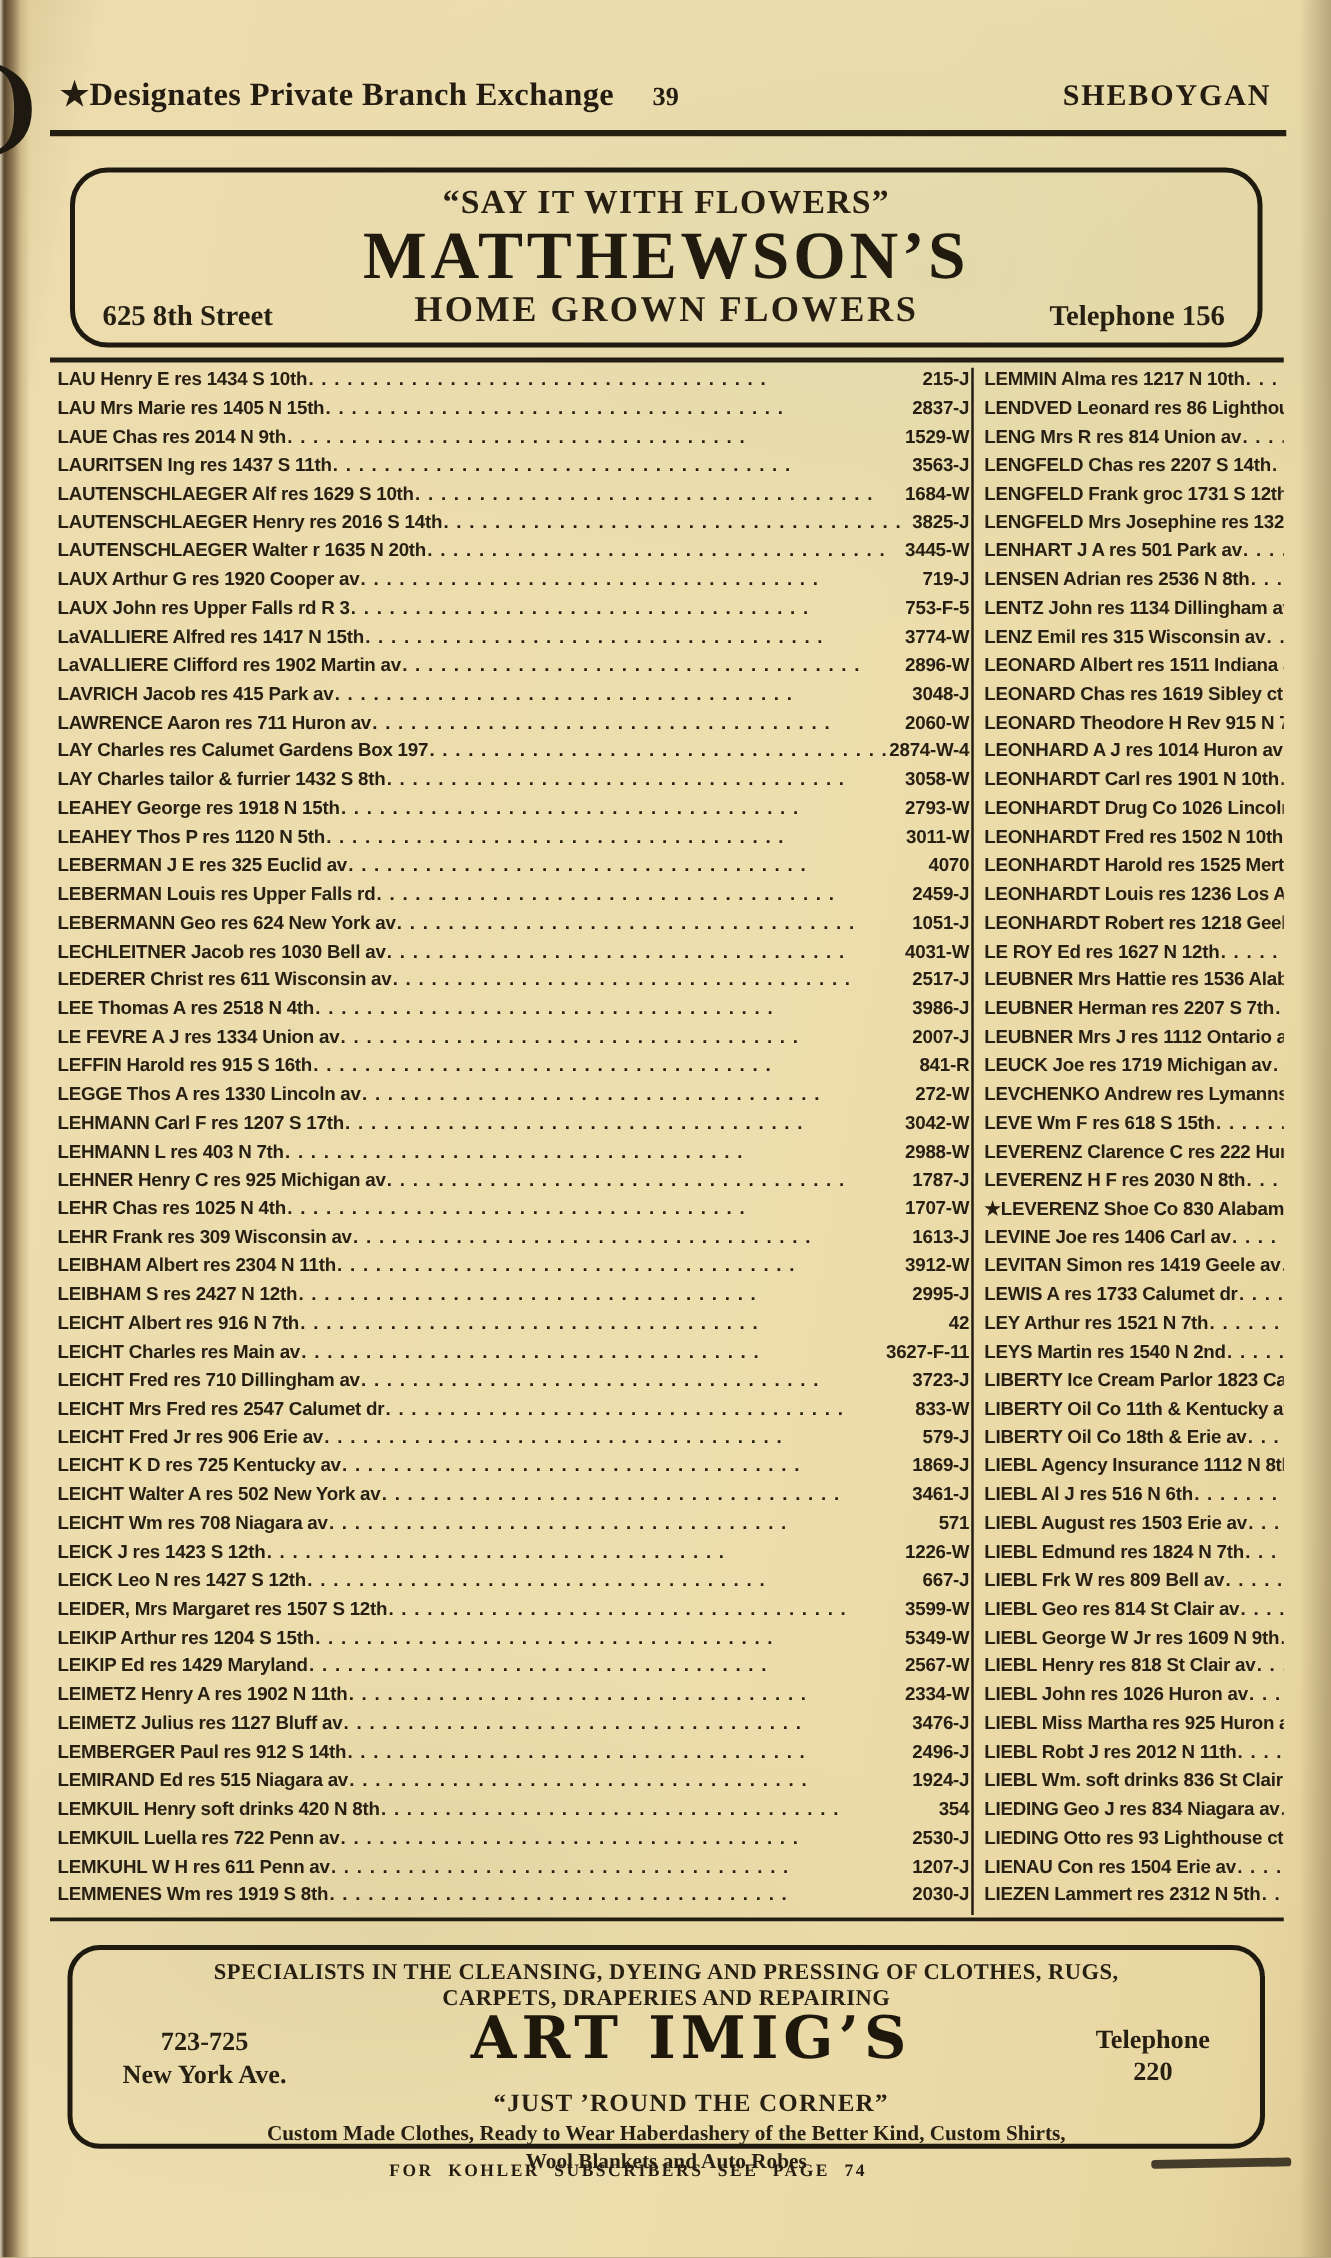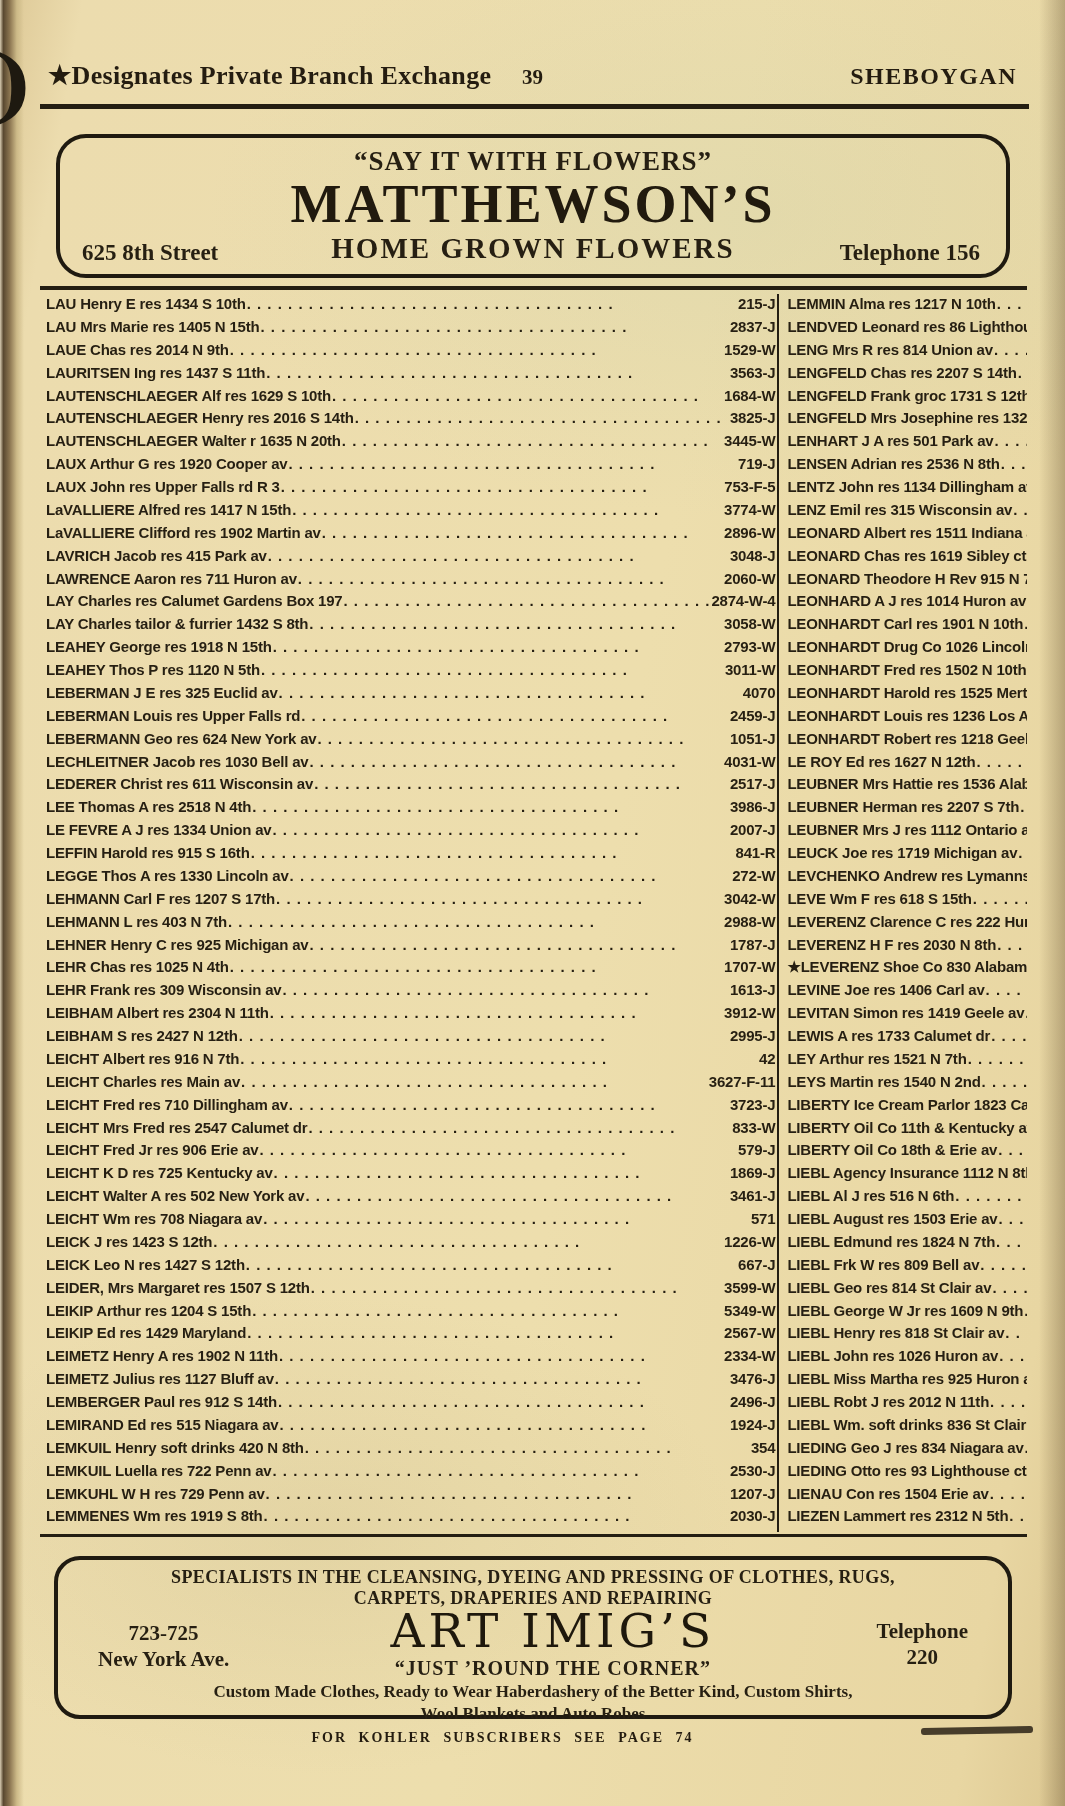--- a/index.html
+++ b/index.html
@@ -61,23 +61,23 @@
   .entry .num { flex-shrink:0; }
   
   .bottom-ad {
     position:absolute; top:1556px; left:54px; width:958px; height:163px;
     border:4px solid #1f1a10; border-radius:26px; text-align:center;
   }
   .bottom-ad .bhead { font-size:18px; font-weight:bold; letter-spacing:.4px; line-height:1.15; margin-top:7px; }
   .bottom-ad .bhead2{ font-size:18px; font-weight:bold; letter-spacing:.4px; line-height:1.15; }
   .bottom-ad .midrow{ display:flex; align-items:flex-start; justify-content:space-between; padding:0 40px; margin-top:1px; }
   .bottom-ad .baddr { font-size:21px; font-weight:bold; line-height:1.2; margin-top:12px; }
-  .bottom-ad .bname { font-size:47px; font-weight:normal; letter-spacing:4px; line-height:.95;
+  .bottom-ad .bname { font-size:47px; font-weight:bold; letter-spacing:4px; line-height:.95;
                       font-family:"DejaVu Serif", serif; color:#1e180c; }
-  .bottom-ad .bslogan{ font-size:20px; font-weight:bold; letter-spacing:1px; margin-top:3px; }
+  .bottom-ad .bslogan{ font-size:20px; font-weight:bold; letter-spacing:1px; margin-top:18px; }
   .bottom-ad .bphone { font-size:21px; font-weight:bold; line-height:1.2; margin-top:10px; }
   .bottom-ad .bfoot  { font-size:17px; font-weight:bold; line-height:1.18; margin-top:2px; }
   
   .page-footer {
     position:absolute; top:1730px; left:0; right:60px; text-align:center;
     font-size:14px; font-weight:bold; letter-spacing:2px; word-spacing:6px; color:#241c10;
   }
   .smudge { position:absolute; top:1727px; right:32px; width:112px; height:7px;
             background:#2a2216; transform:rotate(-1deg); opacity:.85; border-radius:3px; }
 </style>
@@ -363,21 +363,21 @@
           <span class="ename">LEMKUIL Henry soft drinks 420 N 8th</span>
           <span class="leader"></span>
           <span class="num">354</span>
         </div>
         <div class="entry">
           <span class="ename">LEMKUIL Luella res 722 Penn av</span>
           <span class="leader"></span>
           <span class="num">2530-J</span>
         </div>
         <div class="entry">
-          <span class="ename">LEMKUHL W H res 729 Penn av</span>
+          <span class="ename">LEMKUHL W H res 611 Penn av</span>
           <span class="leader"></span>
           <span class="num">1207-J</span>
         </div>
         <div class="entry">
           <span class="ename">LEMMENES Wm res 1919 S 8th</span>
           <span class="leader"></span>
           <span class="num">2030-J</span>
         </div>
       </div>
     <div class="dir-col right">

